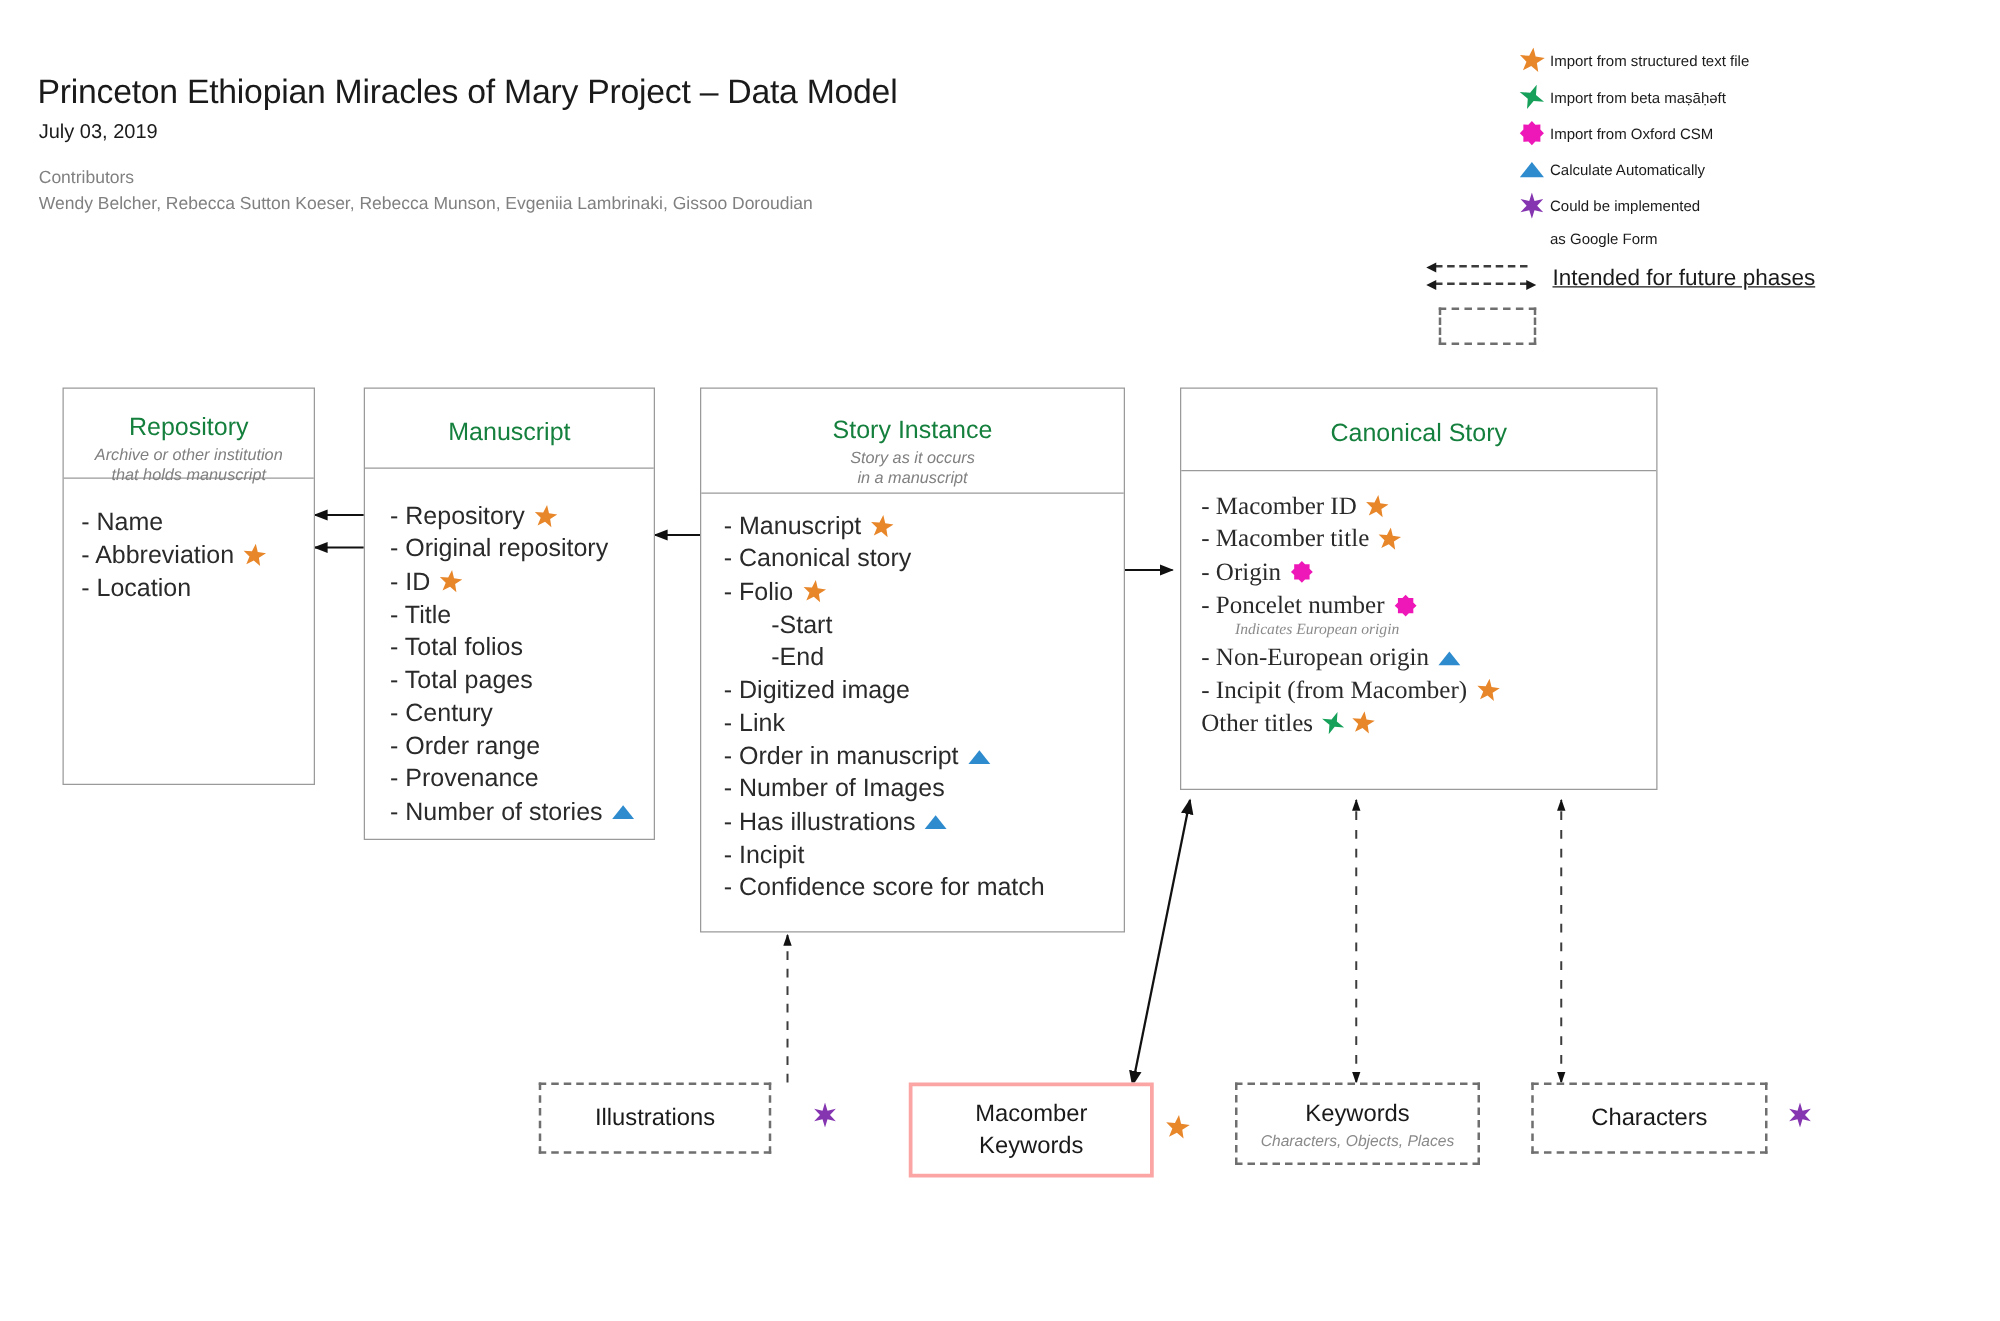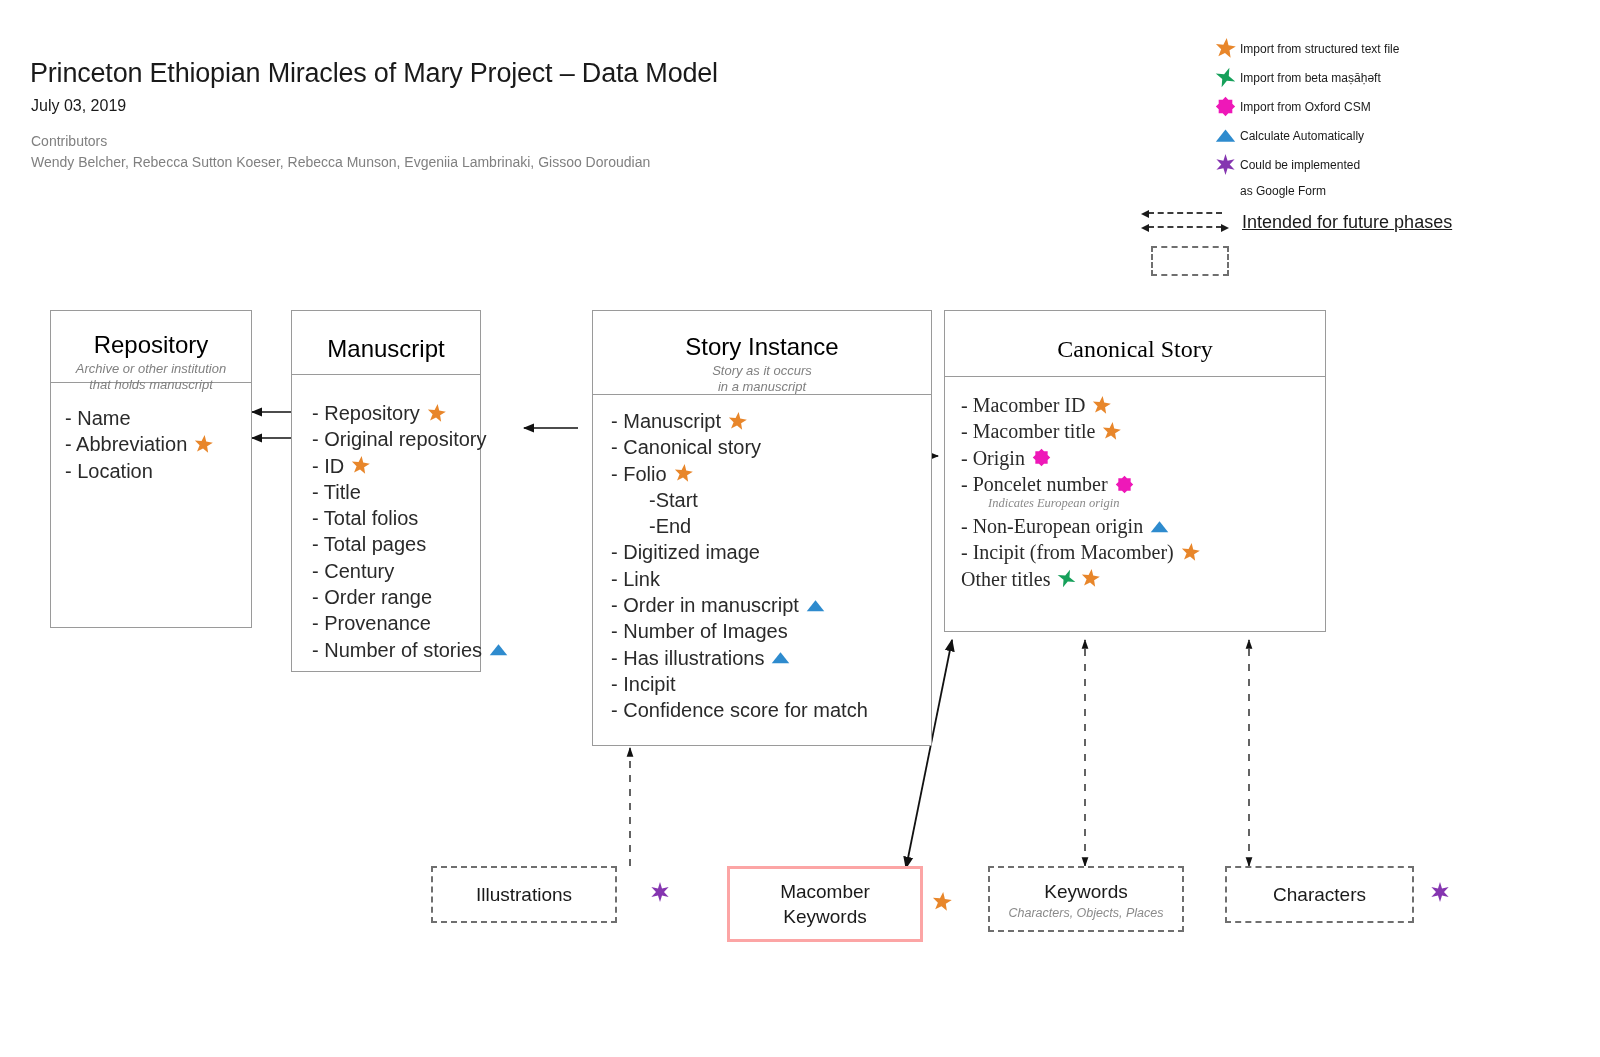--- a/index.html
+++ b/index.html
@@ -80,21 +80,21 @@
     background:#ffffff;
     border:1px solid #9a9a9a;
     box-sizing:border-box;
   }
   .entity-head {
     text-align:center;
     box-sizing:border-box;
   }
   .entity-head.divided { border-bottom:1px solid #9a9a9a; }
   .entity-title {
-    font-size:24px; color:#000000; font-weight:400;
+    font-size:20px; color:#15803d; font-weight:400;
   }
   .entity-sub {
     font-size:13px; font-style:italic; color:#808080;
     line-height:16px; margin-top:2px; white-space:pre-line;
   }
   .entity-body { padding:10px 0 0 0; }
   .field {
     font-size:20px; color:#2a2a2a;
     line-height:26.3px; white-space:nowrap;
     display:flex; align-items:center;
@@ -242,21 +242,21 @@
             <polygon points="10.64,0.07 12.21,6.58 18.82,7.67 13.12,11.18 14.12,17.80 9.02,13.46 3.04,16.46 5.58,10.27 0.88,5.50 7.56,6.01" fill="#E8862A"></polygon>
           </svg>
         </span>
       </div>
       <div class="field">
         <span class="ftext">- Location</span>
       </div>
     </div>
 </div>
 
-<div class="entity" id="box-manuscript" style="left:291px; top:310px; width:190px; height:362px;">
+<div class="entity" id="box-manuscript" style="left:291px; top:310px; width:233px; height:362px;">
   <div class="entity-head divided" style="height:64px; padding-top:24px;">
     <div class="entity-title">Manuscript</div>
     <div class="entity-sub" style="white-space: pre-line;"></div>
   </div>
   <div class="entity-body" style="padding-left:20px; padding-top:25px;">
       <div class="field">
         <span class="ftext">- Repository</span>
         <span class="mk">
           <svg width="19" height="19" viewBox="0 0 19 19">
             <polygon points="10.64,0.07 12.21,6.58 18.82,7.67 13.12,11.18 14.12,17.80 9.02,13.46 3.04,16.46 5.58,10.27 0.88,5.50 7.56,6.01" fill="#E8862A"></polygon>
@@ -296,21 +296,21 @@
         <span class="ftext">- Number of stories</span>
         <span class="mk">
           <svg width="19" height="19" viewBox="0 0 19 19">
             <polygon points="9.5,4.18 18.24,15.200000000000001 0.76,15.200000000000001" fill="#2E8BCE"></polygon>
           </svg>
         </span>
       </div>
     </div>
 </div>
 
-<div class="entity" id="box-story-instance" style="left:560px; top:310px; width:340px; height:436px;margin-left:32px;">
+<div class="entity" id="box-story-instance" style="left:560px; top:310px; width:340px; height:436px;">
   <div class="entity-head divided" style="height:84px; padding-top:22px;">
     <div class="entity-title">Story Instance</div>
     <div class="entity-sub" style="white-space: pre-line;">Story as it occurs
 in a manuscript</div>
   </div>
   <div class="entity-body" style="padding-left:18px; padding-top:13px;">
       <div class="field">
         <span class="ftext">- Manuscript</span>
         <span class="mk">
           <svg width="19" height="19" viewBox="0 0 19 19">
@@ -363,21 +363,21 @@
       <div class="field">
         <span class="ftext">- Incipit</span>
       </div>
       <div class="field">
         <span class="ftext">- Confidence score for match</span>
       </div>
     </div>
 </div>
 
 <div class="entity" id="box-canonical-story" style="left:944px; top:310px; width:382px; height:322px;">
-  <div class="entity-head divided" style="height:66px; padding-top:25px;font-family:Liberation Serif, serif;">
+  <div class="entity-head divided" style="height:66px; padding-top:25px;">
     <div class="entity-title">Canonical Story</div>
     <div class="entity-sub" style="white-space: pre-line;"></div>
   </div>
   <div class="entity-body" style="padding-left:16px; padding-top:15px;font-family:Liberation Serif, serif;">
       <div class="field">
         <span class="ftext">- Macomber ID</span>
         <span class="mk">
           <svg width="19" height="19" viewBox="0 0 19 19">
             <polygon points="10.64,0.07 12.21,6.58 18.82,7.67 13.12,11.18 14.12,17.80 9.02,13.46 3.04,16.46 5.58,10.27 0.88,5.50 7.56,6.01" fill="#E8862A"></polygon>
           </svg>

